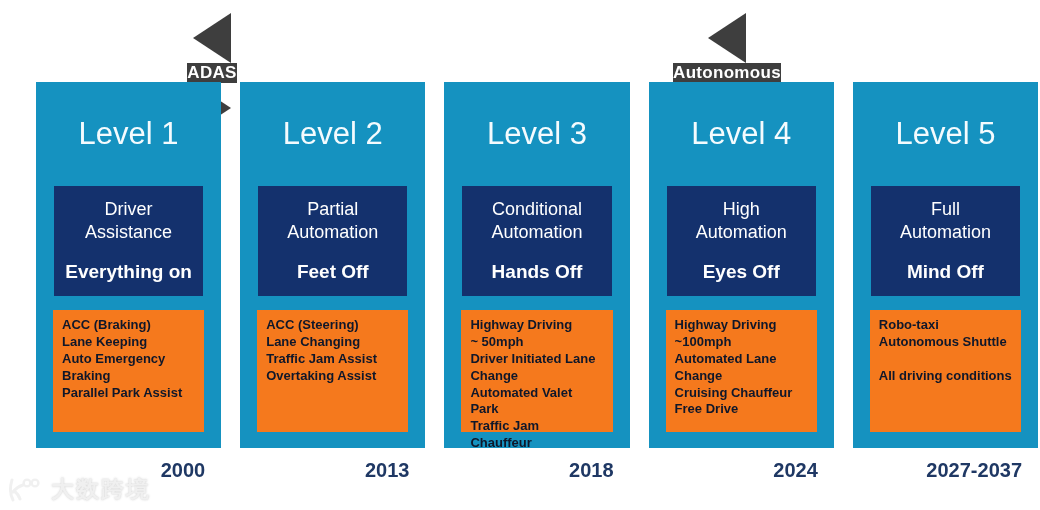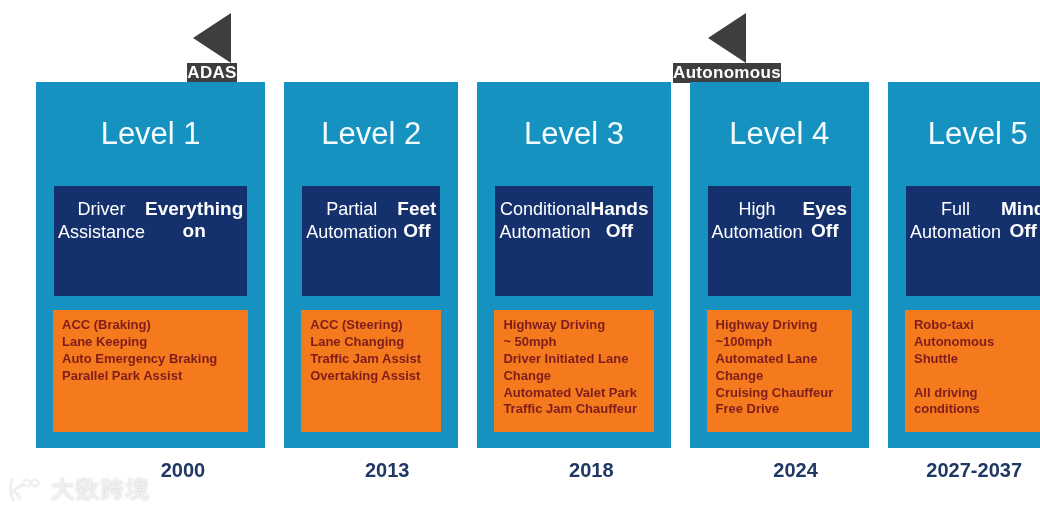--- a/index.html
+++ b/index.html
@@ -14,24 +14,24 @@
   .head.left{border-right:38px solid var(--arrow);}
   .head.right{border-left:38px solid var(--arrow);}
   .bar{flex:1;height:27px;margin:0 -1px;background:var(--arrow);display:flex;align-items:center;justify-content:center;}
   .bar span{color:#ffffff;font-size:17px;font-weight:700;letter-spacing:.3px;}
 
   
   .columns{position:absolute;left:20px;top:82px;width:1002px;height:366px;display:flex;gap:19px;padding-left:16px;}
   .col{flex:1;background:var(--cyan);display:flex;flex-direction:column;}
   .level{color:#f4fbfe;font-size:31px;font-weight:400;text-align:center;margin-top:30px;height:44px;line-height:44px;}
   .navy{background:var(--navy);color:#ffffff;margin:30px 18px 0;height:110px;box-sizing:border-box;
-        padding:12px 4px 13px;display:flex;flex-direction:row;justify-content:space-between;}
+        padding:12px 4px 13px;display:flex;flex-direction:column;justify-content:space-between;}
   .category{font-size:18px;line-height:1.25;text-align:center;white-space:pre-line;}
   .mode{font-size:19px;font-weight:700;text-align:center;}
-  .orange{background:var(--orange);color:#7f1d1d;margin:14px 17px 0;height:122px;box-sizing:border-box;
+  .orange{background:var(--orange);color:#0f172a;margin:14px 17px 0;height:122px;box-sizing:border-box;
           padding:7px 9px;font-size:13px;font-weight:700;line-height:1.3;white-space:pre-line;text-align:left;}
 
   
   .years{position:absolute;left:20px;top:459px;width:1002px;display:flex;gap:19px;}
   .year{flex:1;text-align:right;color:var(--year-color);font-size:20px;font-weight:700;}
 
   
   .watermark{position:absolute;left:6px;top:474px;display:flex;align-items:center;gap:11px;opacity:.9;}
   .wm-text{font-size:23px;font-weight:700;color:#efefef;text-shadow:0 0 2px rgba(150,150,150,.55);letter-spacing:2px;}
 </style>

